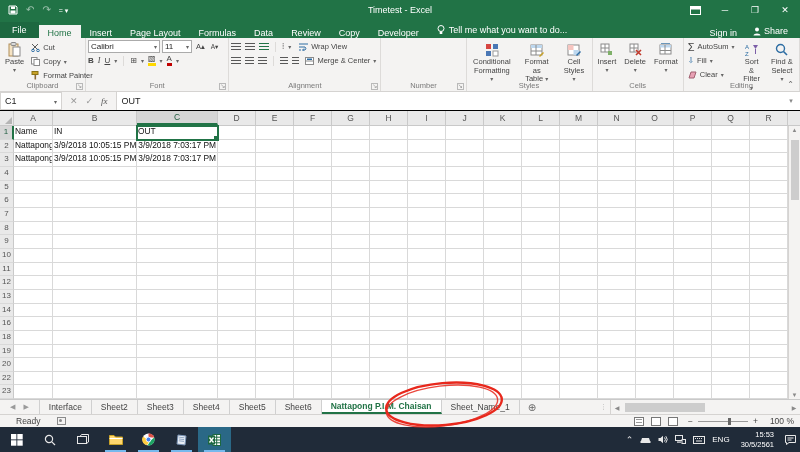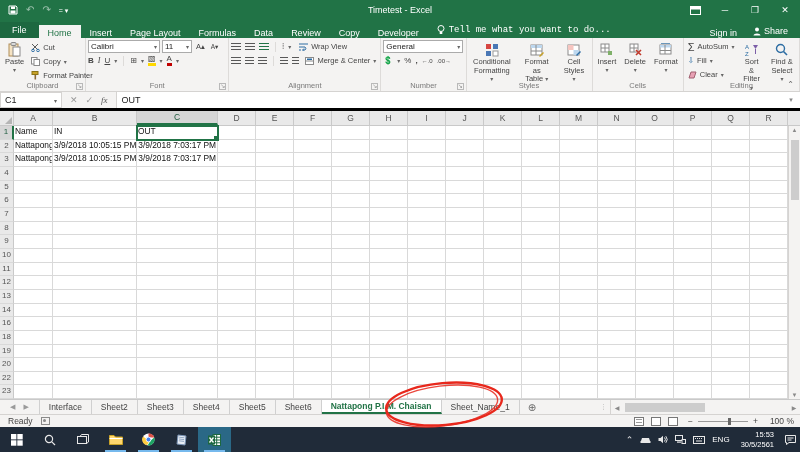--- a/index.html
+++ b/index.html
@@ -13,21 +13,21 @@
   .qat .dim { opacity:.55; }
   .title-text { flex:1; text-align:center; font-size:9px; color:#fff; }
   .win-controls { display:flex; align-items:center; }
   .win-controls .wbtn { width:30px; height:20px; display:flex; align-items:center; justify-content:center; font-size:9px; color:#fff; }
 
   
   .tabrow { height:18px; background:#217346; display:flex; align-items:flex-end; color:#fff; }
   .rtab { padding:3px 9px 3px; font-size:9px; cursor:default; }
   .rtab.file { background:#1d6840; padding:3px 12px; }
   .rtab.active { background:#f4f3f2; color:#217346; }
-  .tellme { display:flex; align-items:center; gap:4px; padding:3px 9px; font-size:9px;font-family:Liberation Mono, monospace; }
+  .tellme { display:flex; align-items:center; gap:4px; padding:3px 9px; font-size:9px; }
   .tab-spacer { flex:1; }
   .signin { font-size:9px; padding:0 10px; }
   .share { display:flex; align-items:center; gap:3px; font-size:9px; padding:0 12px 2px 6px; }
 
   
   .ribbon { height:54px; background:#f4f3f2; border-bottom:1px solid #d5d3d1; display:flex; position:relative; }
   .rgroup { position:relative; border-right:1px solid #dddbd9; padding:2px 2px 10px; display:flex; flex-direction:column; }
   .rgroup-label { position:absolute; bottom:0; left:0; right:0; text-align:center; font-size:7.5px; color:#7a7a7a; line-height:10px; }
   .launcher { position:absolute; bottom:1px; right:2px; font-size:6px; color:#8a8a8a; border:1px solid #b9b9b9; width:7px; height:7px; line-height:5px; text-align:center; }
   .rbody { display:flex; flex:1; gap:2px; }
@@ -38,21 +38,21 @@
   .combo { border:1px solid #ababab; background:#fff; display:flex; align-items:center; justify-content:space-between; font-size:8px; color:#222; padding:0 2px; height:13px; }
   .fmtrow { display:flex; align-items:center; gap:4px; height:13px; font-size:8px; color:#444; }
   .caret { font-size:6px; color:#666; }
   .alico { width:10px; height:7px; background:repeating-linear-gradient(to bottom,#585858 0 1px,transparent 1px 3px); }
   .alico.sel { background:repeating-linear-gradient(to bottom,#217346 0 1px,transparent 1px 3px); }
   .vsep { width:1px; background:#dddbd9; margin:1px 2px; }
   .sigma { font-size:11px; }
   .collapse-ribbon { position:absolute; right:6px; bottom:2px; font-size:8px; color:#666; }
 
   
-  .fbar { height:19px; background:#f4f3f2; border-bottom:3px solid #000000; display:flex; align-items:stretch; }
+  .fbar { height:19px; background:#f4f3f2; border-bottom:1px solid #000000; display:flex; align-items:stretch; }
   .namebox { width:62px; background:#fff; border:1px solid #d5d3d1; display:flex; align-items:center; justify-content:space-between; padding:0 4px; font-size:9px; color:#222; }
   .fx-btns { display:flex; align-items:center; gap:8px; padding:0 8px; border-right:1px solid #d5d3d1; color:#9a9a9a; font-size:9px; }
   .fx { font-style:italic; font-family:"Liberation Serif","DejaVu Serif",serif; color:#555; }
   .fvalue { flex:1; background:#fff; display:flex; align-items:center; padding:0 5px; font-size:9px; color:#222; }
   .fexpand { width:18px; display:flex; align-items:center; justify-content:center; color:#888; font-size:7px; background:#fff; }
 
   
   .grid-wrap { position:relative; height:288px; background:#fff; }
   .col-headers { display:flex; height:15px; background:#e9e9e9; border-bottom:1px solid #c9c9c9; padding-right:12px; }
   .corner { width:14px; border-right:1px solid #c9c9c9; background:#e9e9e9; position:relative; }
@@ -80,21 +80,21 @@
   .addsheet { display:flex; align-items:center; padding:0 8px; color:#666; font-size:10px; }
   .sheetbar .spacer { flex:1; }
   .splitter { display:flex; align-items:center; color:#b0b0b0; font-size:7px; padding:0 3px; }
   .hscroll { width:190px; display:flex; align-items:center; background:#f4f3f2; border-left:1px solid #d5d3d1; }
   .hscroll .arr { width:12px; text-align:center; font-size:6px; color:#8a8a8a; }
   .htrack { flex:1; position:relative; height:9px; }
   .hthumb { position:absolute; left:2px; top:0; width:80px; height:9px; background:#cdcdcd; }
 
   
   .statusbar { height:13px; background:#f4f3f2; border-top:1px solid #d5d3d1; display:flex; align-items:center; font-size:8.5px; color:#444; }
-  .statusbar .ready { padding:0 8px; }
+  .statusbar .ready { padding:0 16px; }
   .macro-ico { width:9px; height:8px; border:1px solid #8a8a8a; position:relative; }
   .macro-ico:after { content:""; position:absolute; left:1px; top:1px; width:3px; height:3px; background:#8a8a8a; border-radius:50%; }
   .statusbar .spacer { flex:1; }
   .viewbtns { display:flex; gap:7px; align-items:center; padding:0 10px; }
   .vico { width:10px; height:9px; border:1px solid #777; background:linear-gradient(#fff,#fff); position:relative; }
   .vico.grid:after { content:""; position:absolute; inset:1px; background:repeating-linear-gradient(to bottom,#999 0 1px,transparent 1px 3px); }
   .zoomctl { display:flex; align-items:center; gap:5px; padding-right:8px; }
   .ztrack { width:50px; height:1px; background:#9a9a9a; position:relative; }
   .zthumb { position:absolute; left:30px; top:-3px; width:3px; height:7px; background:#666; }
   .zpct { width:34px; text-align:right; padding-right:6px; }
@@ -274,34 +274,20 @@
           <span>Merge &amp; Center</span>
           <span class="caret">▾</span>
         </span>
       </div>
     </div>
     <span class="rgroup-label">Alignment</span>
     <span class="launcher">↘</span>
   </div>
 
   <div class="rgroup" style="width:88px;">
-    <div class="stack" style="flex:1;">
-      <span class="combo" style="width:80px;">
-          <span>General</span>
-          <span class="caret">▾</span>
-        </span>
-      <div class="fmtrow">
-        <span style="color:#3a7d44;">💲</span>
-          <span class="caret">▾</span>
-        <span>%</span>
-        <span style="font-weight:bold;">,</span>
-        <span style="font-size:6px;">←.0</span>
-        <span style="font-size:6px;">.00→</span>
-      </div>
-    </div>
     <span class="rgroup-label">Number</span>
     <span class="launcher">↘</span>
   </div>
 
   <div class="rgroup" style="width:130px;">
     <div class="rbody">
       <div class="bigbtn">
         <span class="bicon">
           <svg class="iconsvg" width="14" height="14" viewBox="0 0 14 14">
               <rect x="1" y="1" width="5" height="5" fill="#d64541"></rect>

